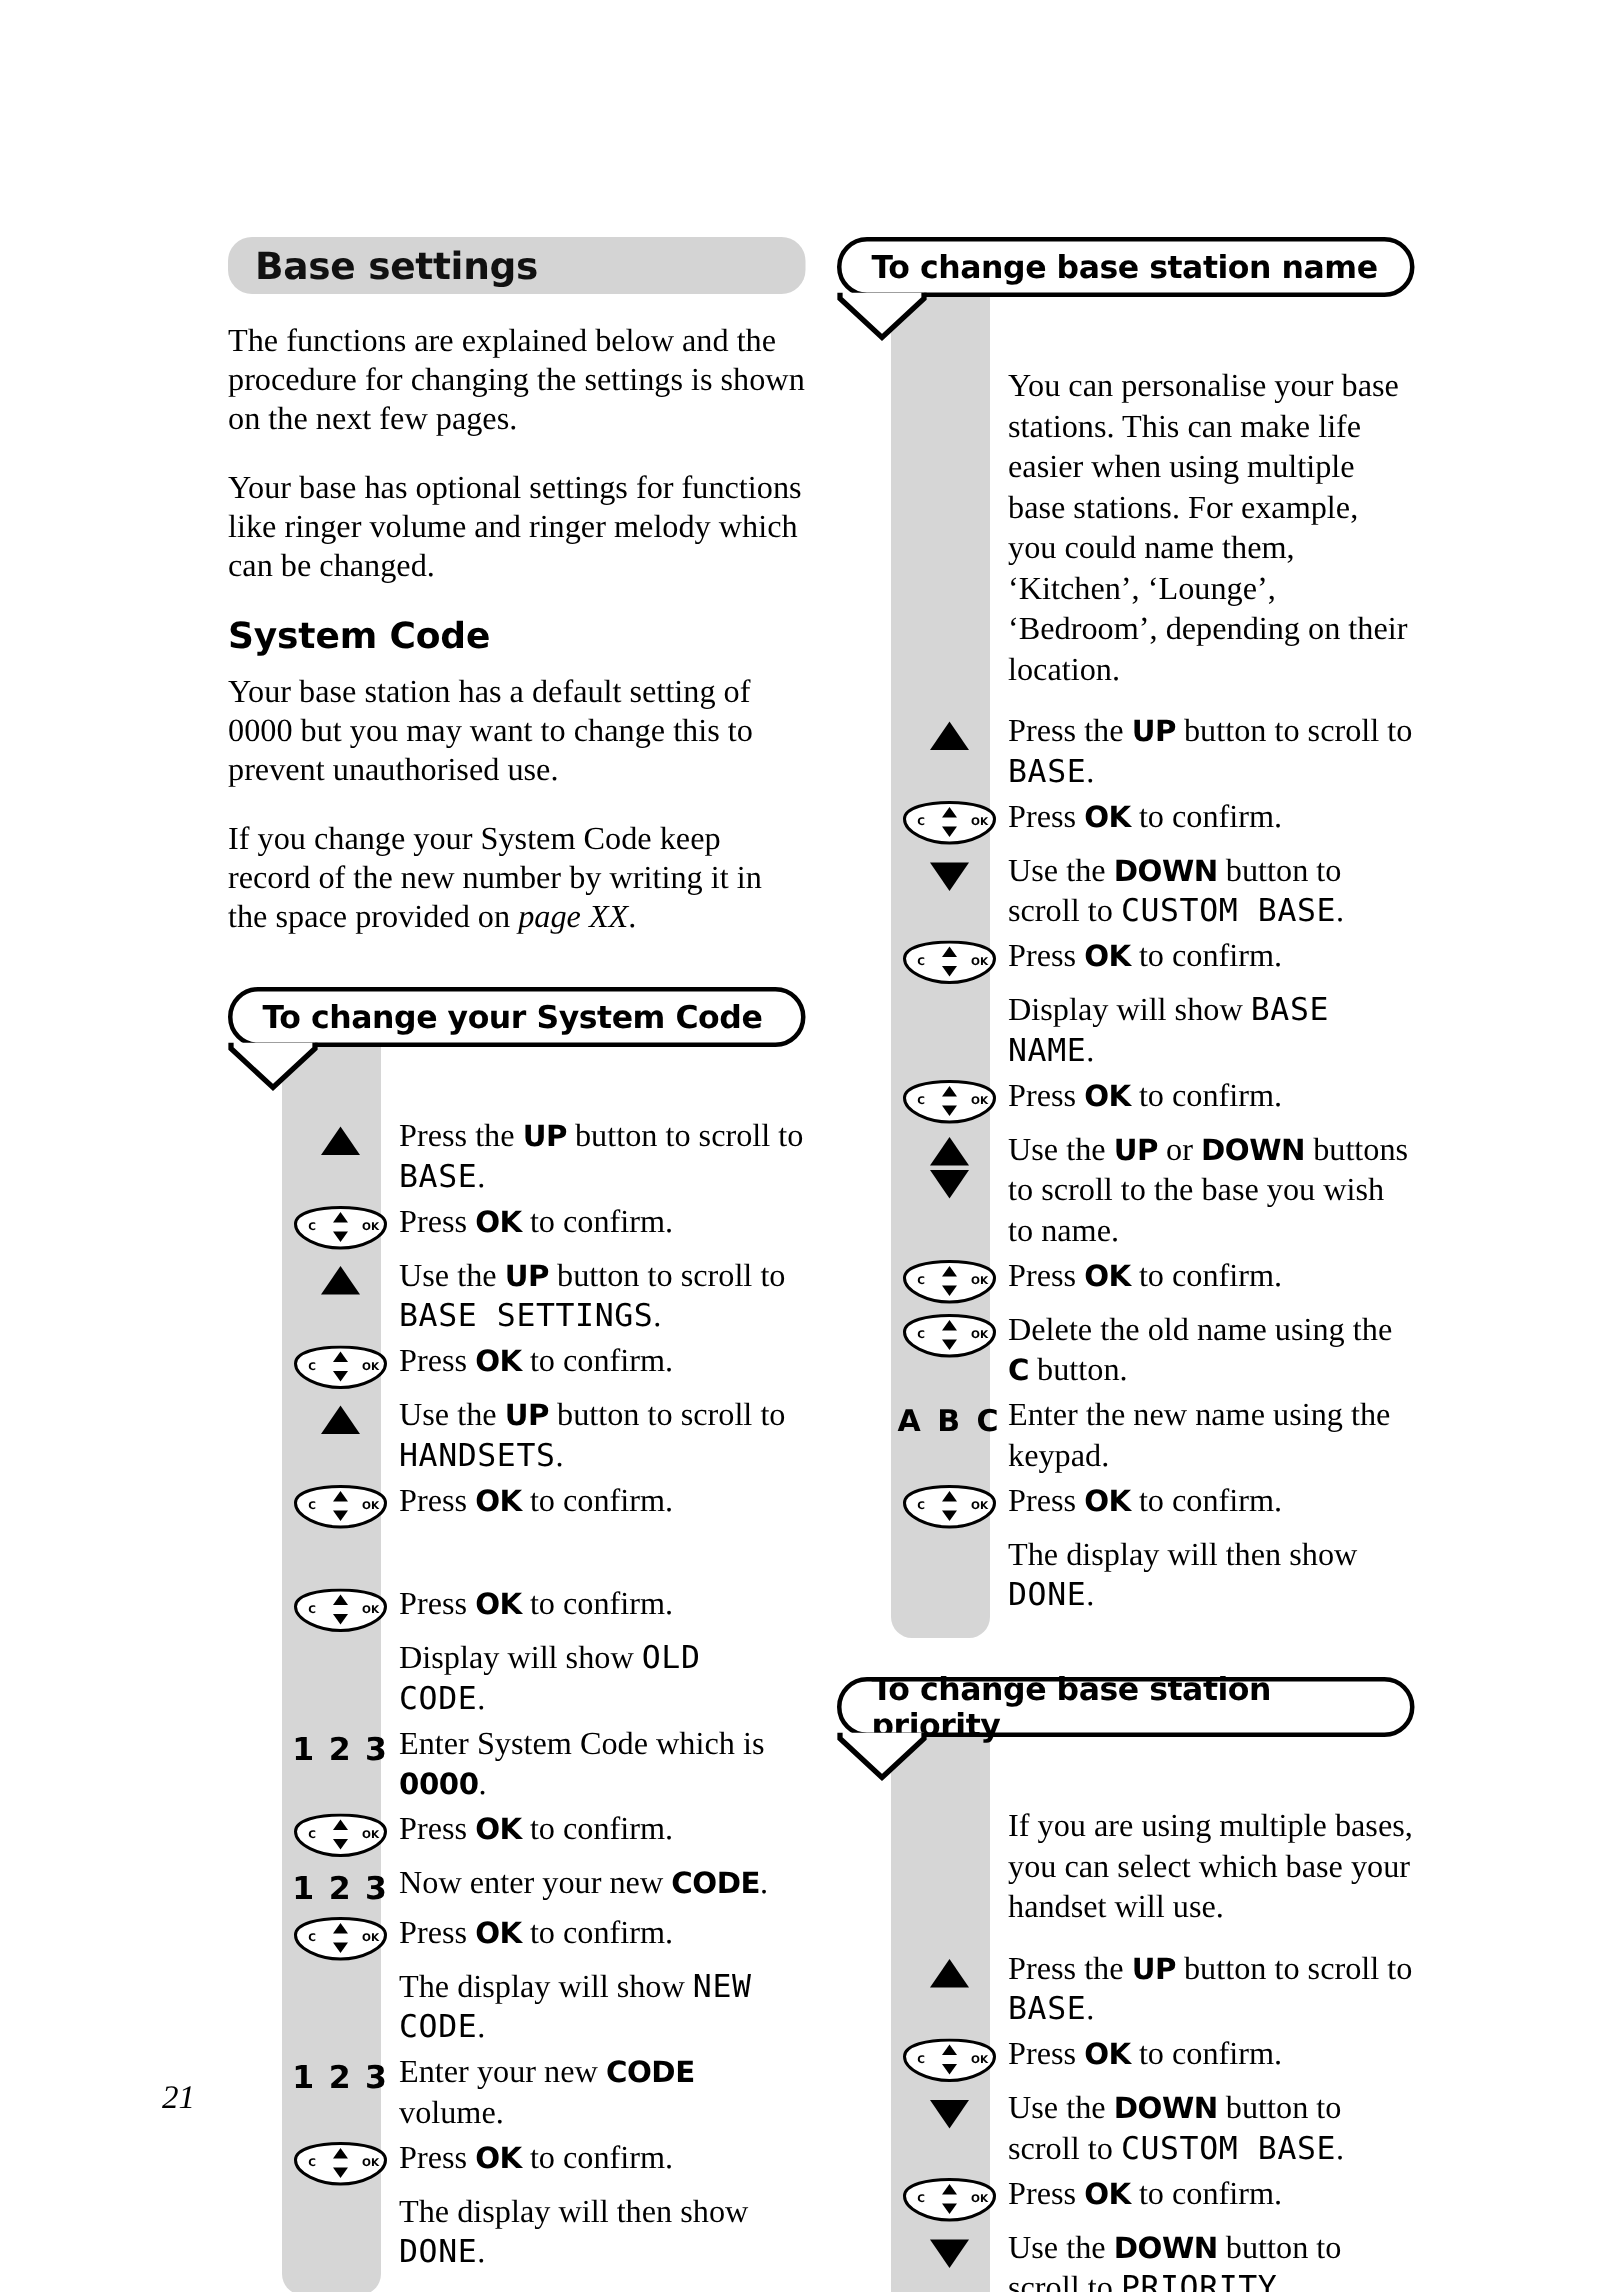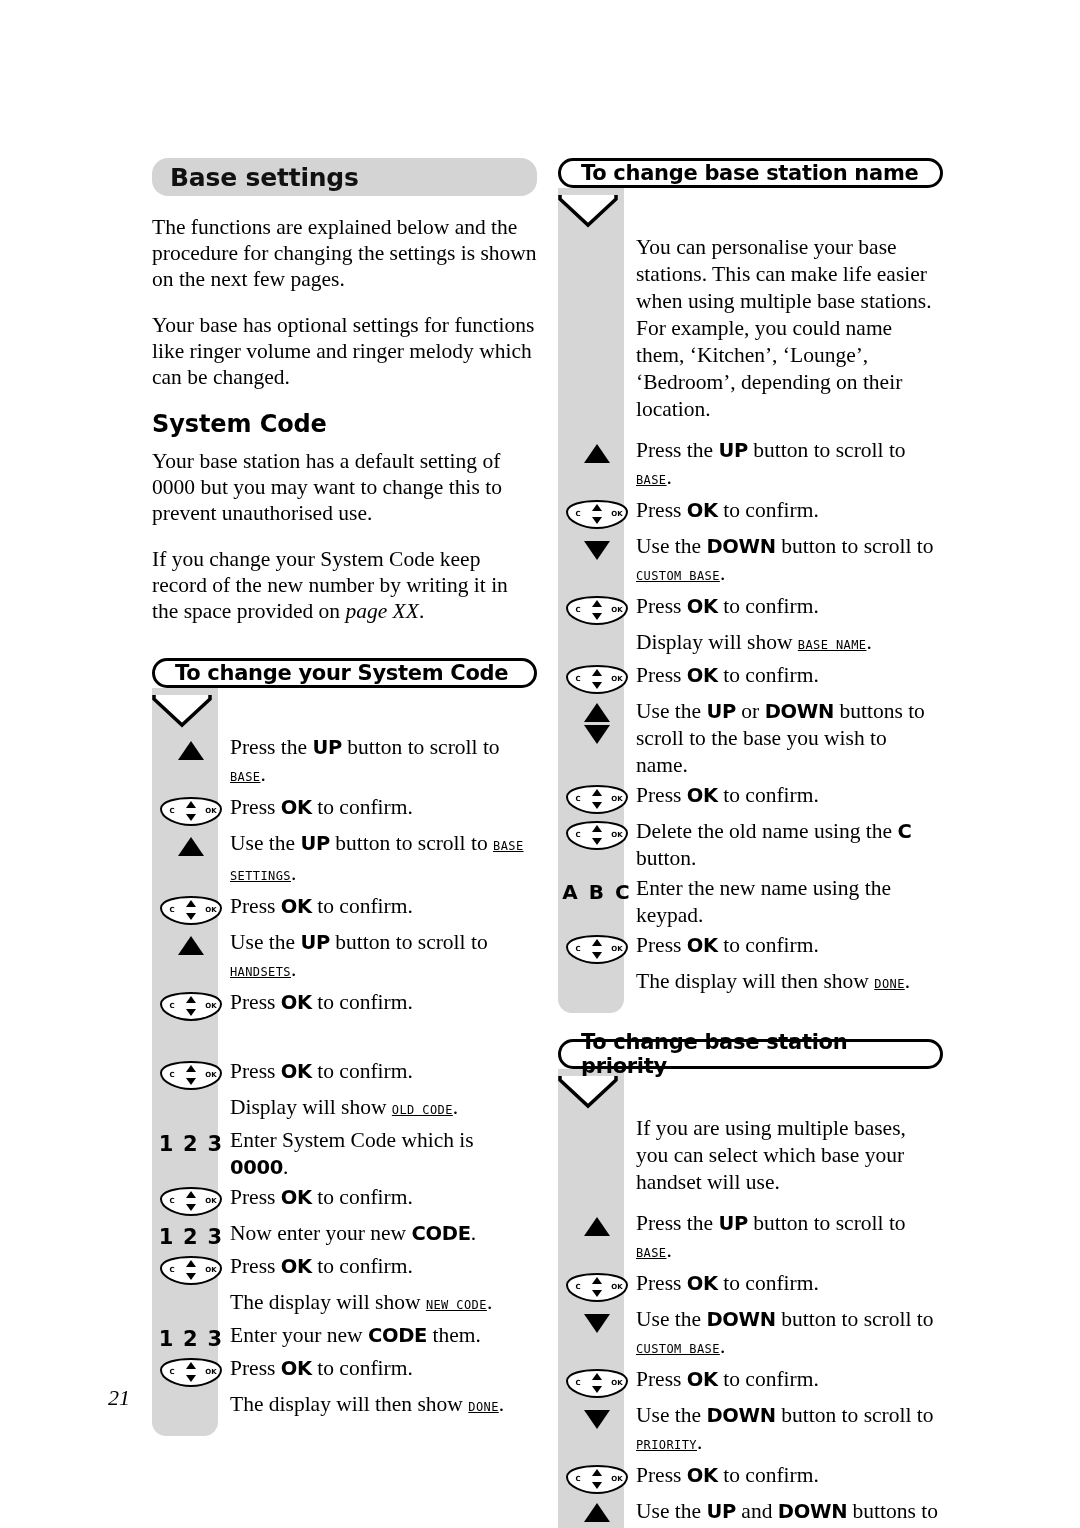--- a/index.html
+++ b/index.html
@@ -63,21 +63,21 @@
   }
 
   
   .callout {
     position: relative;
   }
   .callout .bubble {
     border: 3px solid #000;
     border-radius: 21px;
     background: #fff;
-    height: 30px;
+    height: 40px;
     display: flex;
     align-items: center;
     padding: 0 20px;
     box-sizing: border-box;
     position: relative;
     z-index: 3;
   }
   .callout .bubble .txt {
     font-family: "DejaVu Sans", sans-serif;
     font-weight: bold;
@@ -91,20 +91,21 @@
     top: 37px;
     width: 72px;
     height: 34px;
     z-index: 4;
   }
 
   
   .proc {
     position: relative;
     padding-top: 10px;
+    margin-left: 36px;
   }
   .proc .strip {
     position: absolute;
     left: 0px;
     top: 0px;
     bottom: 0px;
     width: 66px;
     background: #d6d6d6;
     border-bottom-left-radius: 14px;
     border-bottom-right-radius: 14px;
@@ -141,23 +142,22 @@
     margin-bottom: 6px;
   }
   b.k {
     font-family: "DejaVu Sans", sans-serif;
     font-weight: bold;
     font-size: 19.5px;
     letter-spacing: -0.3px;
   }
   .lcd {
     font-family: "DejaVu Sans Mono", monospace;
-    font-size: 12px;
+    font-size: 21px;
     letter-spacing: 0.4px;
-    text-decoration: underline;
   }
 
   
   .ico-up, .ico-down {
     width: 0; height: 0;
     border-left: 13px solid transparent;
     border-right: 13px solid transparent;
   }
   .ico-up   { border-bottom: 19px solid #000; margin-top: 5px; }
   .ico-down { border-top: 19px solid #000; margin-top: 6px; }
@@ -344,21 +344,21 @@
           <div class="step">
             <div class="icon-cell">
               <span class="ico-blank"></span>
             </div>
             <div class="text-cell"><span>The display will show </span><span class="lcd">NEW CODE</span><span>.</span></div>
           </div>
           <div class="step">
             <div class="icon-cell">
               <div class="ico-123">1 2 3</div>
             </div>
-            <div class="text-cell"><span>Enter your new </span><b class="k">CODE</b><span> them.</span></div>
+            <div class="text-cell"><span>Enter your new </span><b class="k">CODE</b><span> volume.</span></div>
           </div>
           <div class="step">
             <div class="icon-cell">
               <svg viewBox="0 0 64 30" width="64" height="30" class="ico-nav">
                 <path d="M2,12 C2,4 18,1 32,1 C46,1 62,4 62,12 C62,21 46,28 32,28 C18,28 2,21 2,12 Z" fill="#fff" stroke="#000" stroke-width="2"></path>
                 <text x="13" y="16" font-family="DejaVu Sans, sans-serif" font-size="7" font-weight="bold" text-anchor="middle">C</text>
                 <text x="52" y="16" font-family="DejaVu Sans, sans-serif" font-size="7" font-weight="bold" text-anchor="middle">OK</text>
                 <polygon points="32,4 37,11 27,11" fill="#000"></polygon>
                 <polygon points="32,24 37,17 27,17" fill="#000"></polygon>
               </svg>

